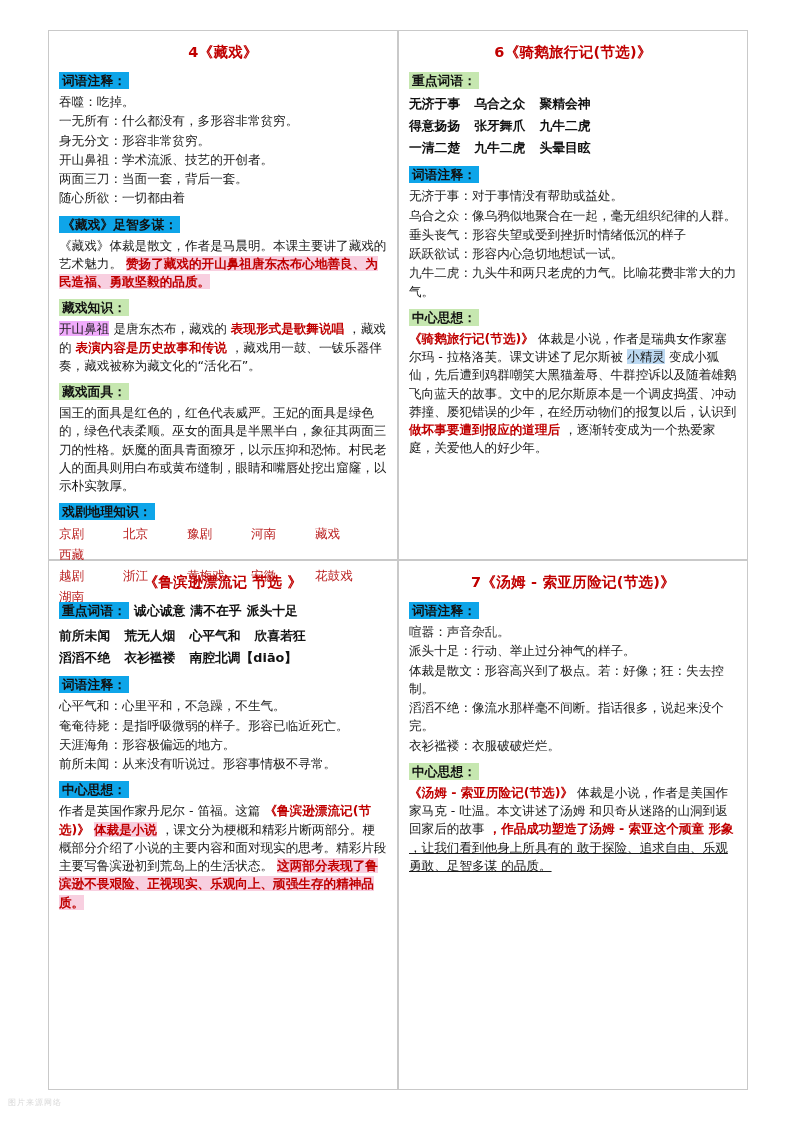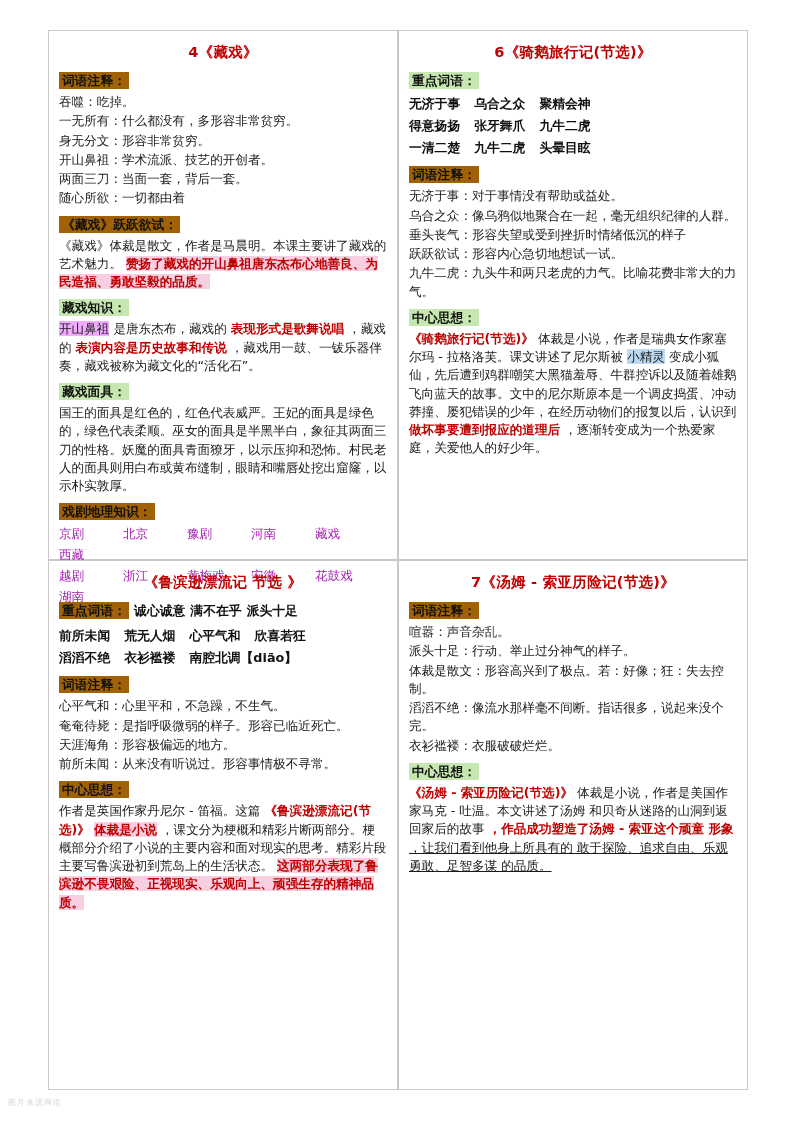--- a/index.html
+++ b/index.html
@@ -7,33 +7,33 @@
   .page{position:relative;width:775px;height:1122px;background:#fff;}
   .sheet{position:absolute;left:48px;top:30px;width:700px;height:1060px;border:1px solid #c9c9c9;
          display:flex;flex-wrap:wrap;box-sizing:border-box;background:#fff;}
   .cell{width:50%;box-sizing:border-box;padding:10px 10px 8px 10px;border:0.5px solid #c9c9c9;}
   .cell.tl{border-left:none;border-top:none;}
   .cell.tr{border-right:none;border-top:none;}
   .cell.bl{border-left:none;border-bottom:none;}
   .cell.br{border-right:none;border-bottom:none;}
   .row{height:50%;}
   .title{text-align:center;color:#c00000;font-weight:bold;font-size:14.5px;margin:2px 0 8px 0;letter-spacing:0.3px;}
-  .hl-y{background:#a16207;padding:1px 3px;font-weight:bold;font-size:12.8px;color:#111;}
+  .hl-y{background:#0ea5e9;padding:1px 3px;font-weight:bold;font-size:12.8px;color:#111;}
   .hl-g{background:#c6e7b0;padding:1px 3px;font-weight:bold;font-size:12.8px;color:#111;}
   .sec{margin:6px 0 3px 0;}
   .body{font-size:12.6px;line-height:1.45;color:#1a1a1a;}
   .body p{margin:1px 0;}
   .red-b{color:#c00000;font-weight:bold;}
   .pinkbg{background:#f8cfe0;color:#c00000;font-weight:bold;}
   .yellowbg{background:#f0abfc;}
   .bluebg{background:#bcd9f2;}
   .u{text-decoration:underline;}
   .words{font-size:12.8px;line-height:1.7;color:#111;font-weight:bold;}
   .words .w{display:inline-block;margin-right:14px;}
-  .gridline{font-size:12.6px;line-height:1.65;color:#a21caf;}
+  .gridline{font-size:12.6px;line-height:1.65;color:#b91c1c;}
   .gridline .g{display:inline-block;min-width:54px;margin-right:10px;}
   .wm{position:absolute;left:8px;bottom:14px;font-size:8px;color:#d8d8d8;letter-spacing:1px;}
 </style>
 </head>
 <body>
 
 <div class="page">
   <div class="sheet">
 
     <div class="cell tl row">
@@ -41,21 +41,21 @@
       <div class="sec"><span class="hl-y">词语注释：</span></div>
       <div class="body">
         <p>吞噬：吃掉。</p>
         <p>一无所有：什么都没有，多形容非常贫穷。</p>
         <p>身无分文：形容非常贫穷。</p>
         <p>开山鼻祖：学术流派、技艺的开创者。</p>
         <p>两面三刀：当面一套，背后一套。</p>
         <p>随心所欲：一切都由着</p>
       </div>
 
-      <div class="sec"><span class="hl-y">《藏戏》跃跃欲试：</span></div>
+      <div class="sec"><span class="hl-y">《藏戏》足智多谋：</span></div>
       <div class="body">
         <span>《藏戏》体裁是散文，作者是马晨明。本课主要讲了藏戏的艺术魅力。</span>
         <span class="pinkbg">赞扬了藏戏的开山鼻祖唐东杰布心地善良、为民造福、勇敢坚毅的品质。</span>
       </div>
 
       <div class="sec"><span class="hl-g">藏戏知识：</span></div>
       <div class="body">
         <span class="yellowbg">开山鼻祖</span>
         <span>是唐东杰布，藏戏的</span>
         <span class="red-b">表现形式是歌舞说唱</span>

